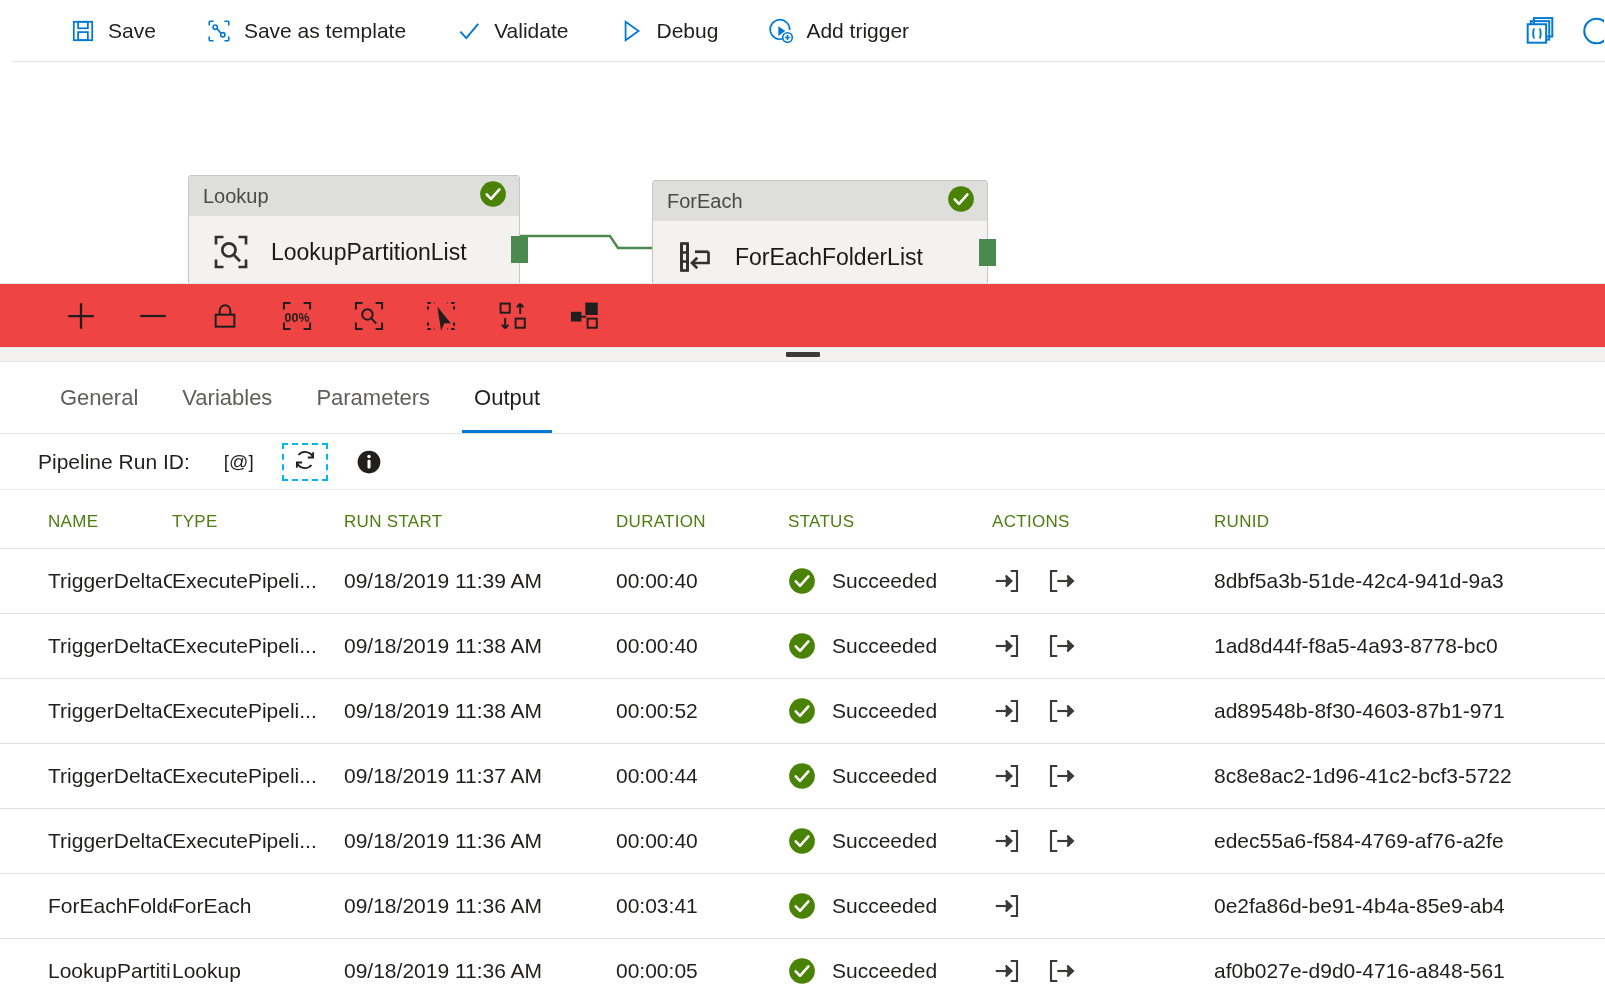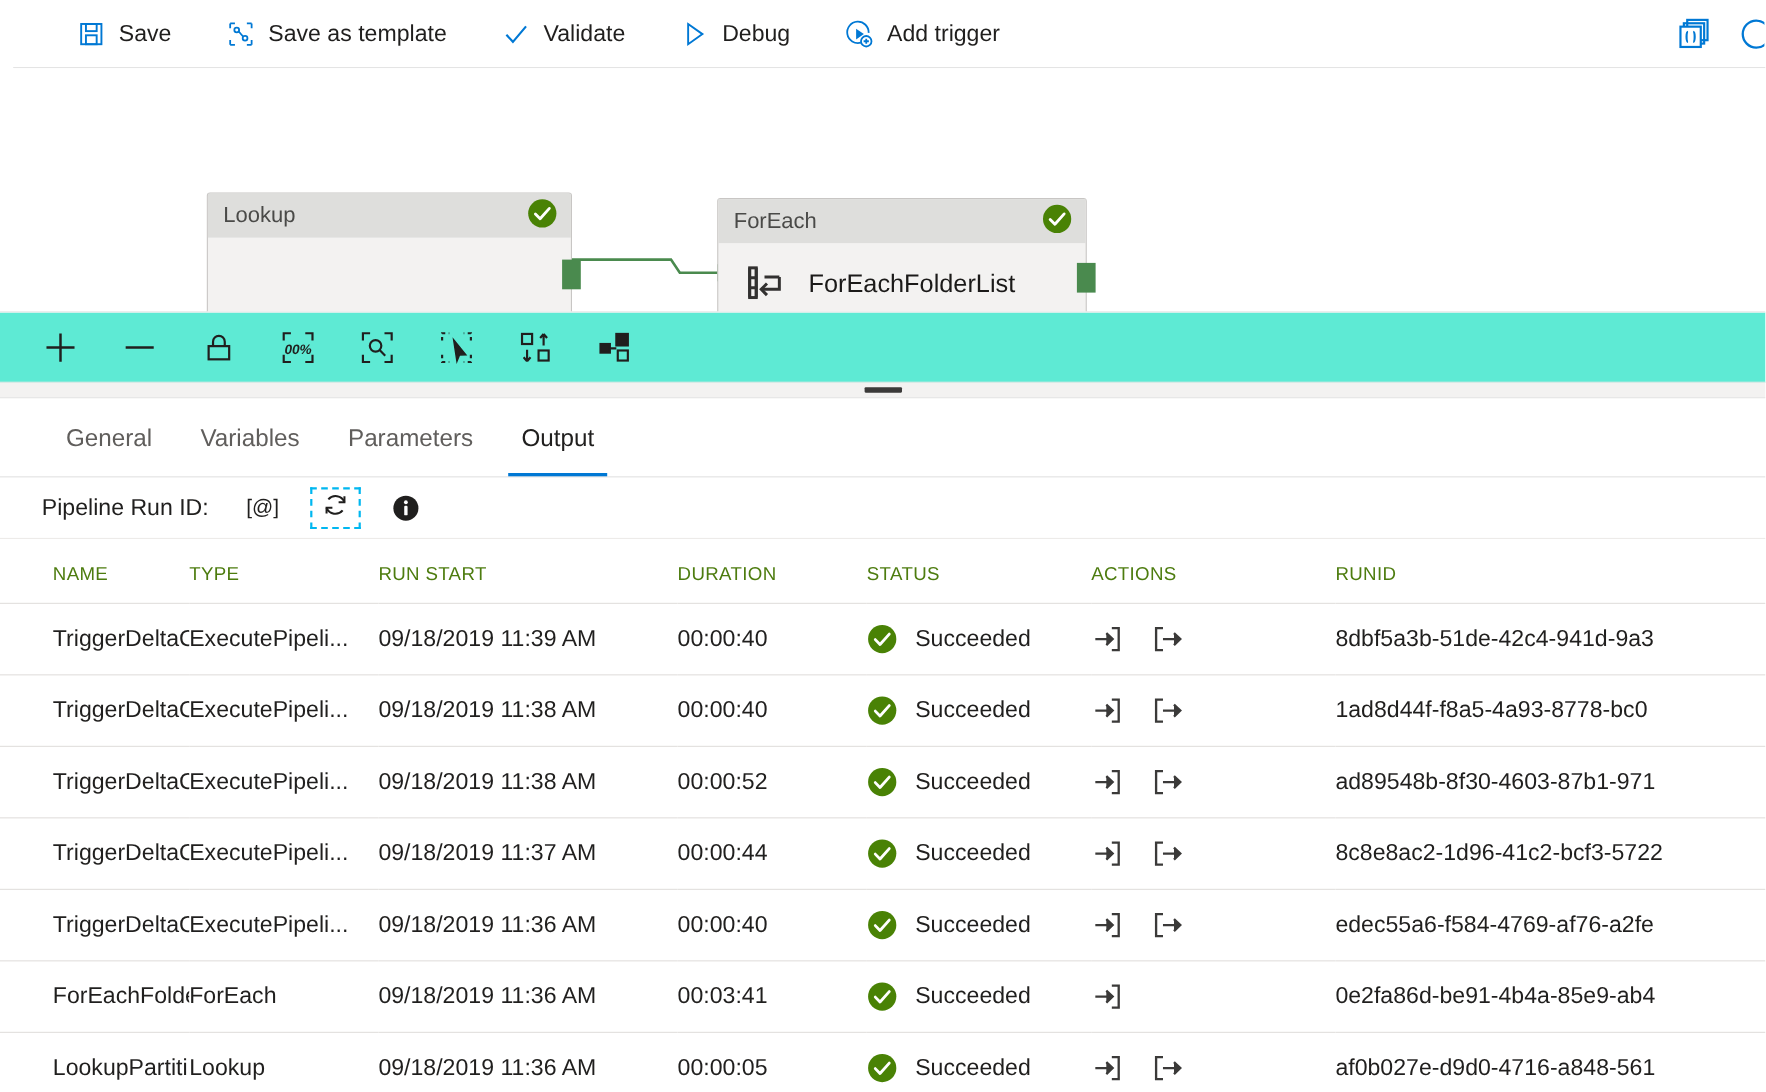--- a/index.html
+++ b/index.html
@@ -75,24 +75,23 @@
     width: 17px; height: 27px;
     background: #4a8a4e;
   }
   .connector { position: absolute; }
 
   
   .canvastools {
     height: 64px;
     display: flex;
     align-items: center;
-    padding-left: 32px;
-    background: #5eead4;
+    padding-left: 58px;
+    background: #ef4444;
     border-bottom: 1px solid #e6e6e6;
-    font-style: italic;
   }
   .ctool {
     width: 46px; height: 46px;
     margin-right: 26px;
     display: flex; align-items: center; justify-content: center;
   }
 
   
   .splitter {
     height: 14px;
@@ -264,20 +263,30 @@
 
   <div class="node" style="left:188px; top:113px; width:332px; height:140px;">
     <div class="nhead">
       <span class="ntype">Lookup</span>
       <span>
         <svg width="28" height="28" viewBox="0 0 24 24">
           <circle cx="12" cy="12" r="11" fill="#498205"></circle>
           <path d="M6.6 12.4l3.7 3.8 7.2-8.1" fill="none" stroke="#ffffff" stroke-width="2.2" stroke-linecap="round" stroke-linejoin="round"></path>
         </svg>
       </span>
+    </div>
+    <div class="nbody">
+      <span class="nicon">
+        <svg width="42" height="42" viewBox="0 0 28 28" fill="none" stroke="#323130" stroke-width="1.8">
+          <path d="M4 9V4h5M24 9V4h-5M4 19v5h5M24 19v5h-5"></path>
+          <circle cx="12.6" cy="12.6" r="4.4"></circle>
+          <path d="M15.9 15.9l4.1 4.3"></path>
+        </svg>
+      </span>
+      <span class="nname">LookupPartitionList</span>
     </div>
     <div class="handle" style="right:-9px; top:60px;"></div>
   </div>
 
   <svg class="connector" style="left:518px; top:158px;" width="150" height="60">
     <path d="M2 16 H92 L100 28 H138" fill="none" stroke="#4a8a4e" stroke-width="2.4"></path>
     <path d="M134 20 L148 28 L134 36 Z" fill="#4a8a4e"></path>
   </svg>
 
   <div class="node" style="left:652px; top:118px; width:336px; height:138px;">

